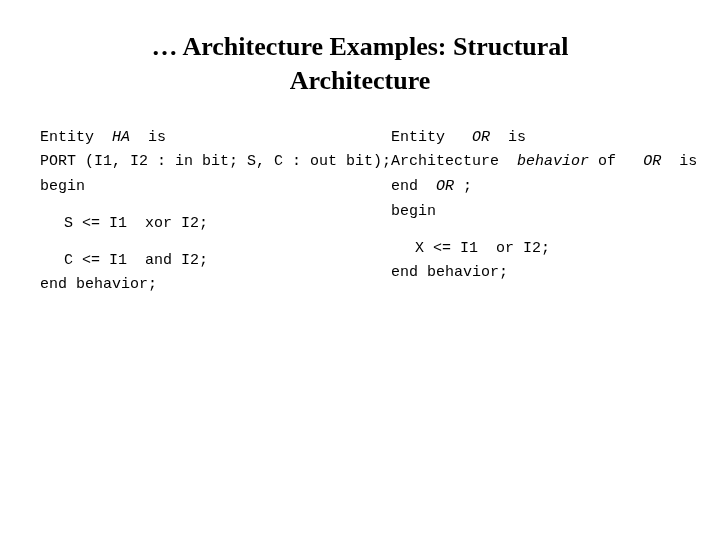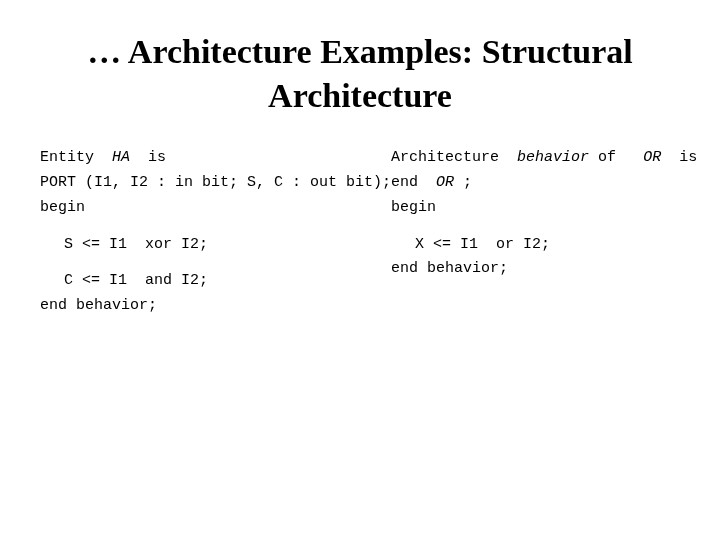--- a/index.html
+++ b/index.html
@@ -13,21 +13,21 @@
     .page {
       width: 720px;
       height: 540px;
       padding: 30px 40px;
       display: flex;
       flex-direction: column;
       align-items: center;
     }
     .title {
       text-align: center;
-      font-size: 34px;
+      font-size: 26px;
       font-weight: bold;
       margin-bottom: 28px;
       line-height: 1.3;
     }
     .content {
       width: 100%;
       display: flex;
       flex-direction: row;
       justify-content: flex-start;
       gap: 0;
@@ -60,20 +60,21 @@
   <div class="content">
     <div class="column" id="left-col">
         <span class="line">Entity  <em>HA</em>  is</span>
         <span class="line">PORT (I1, I2 : in bit; S, C : out bit);</span>
         <span class="line">begin</span>
         <span class="line indent">S &lt;= I1  xor I2;</span>
         <span class="line indent">C &lt;= I1  and I2;</span>
         <span class="line">end behavior;</span>
       </div>
     <div class="column" id="right-col">
+        <span class="line">Entity   <em>OR</em>  is</span>
         <span class="line">Architecture  <em>behavior</em> of   <em>OR</em>  is</span>
         <span class="line">end  <em>OR</em> ;</span>
         <span class="line">begin</span>
         <span class="line indent">X &lt;= I1  or I2;</span>
         <span class="line">end behavior;</span>
       </div>
   </div>
 </div>
 
 </body></html>

